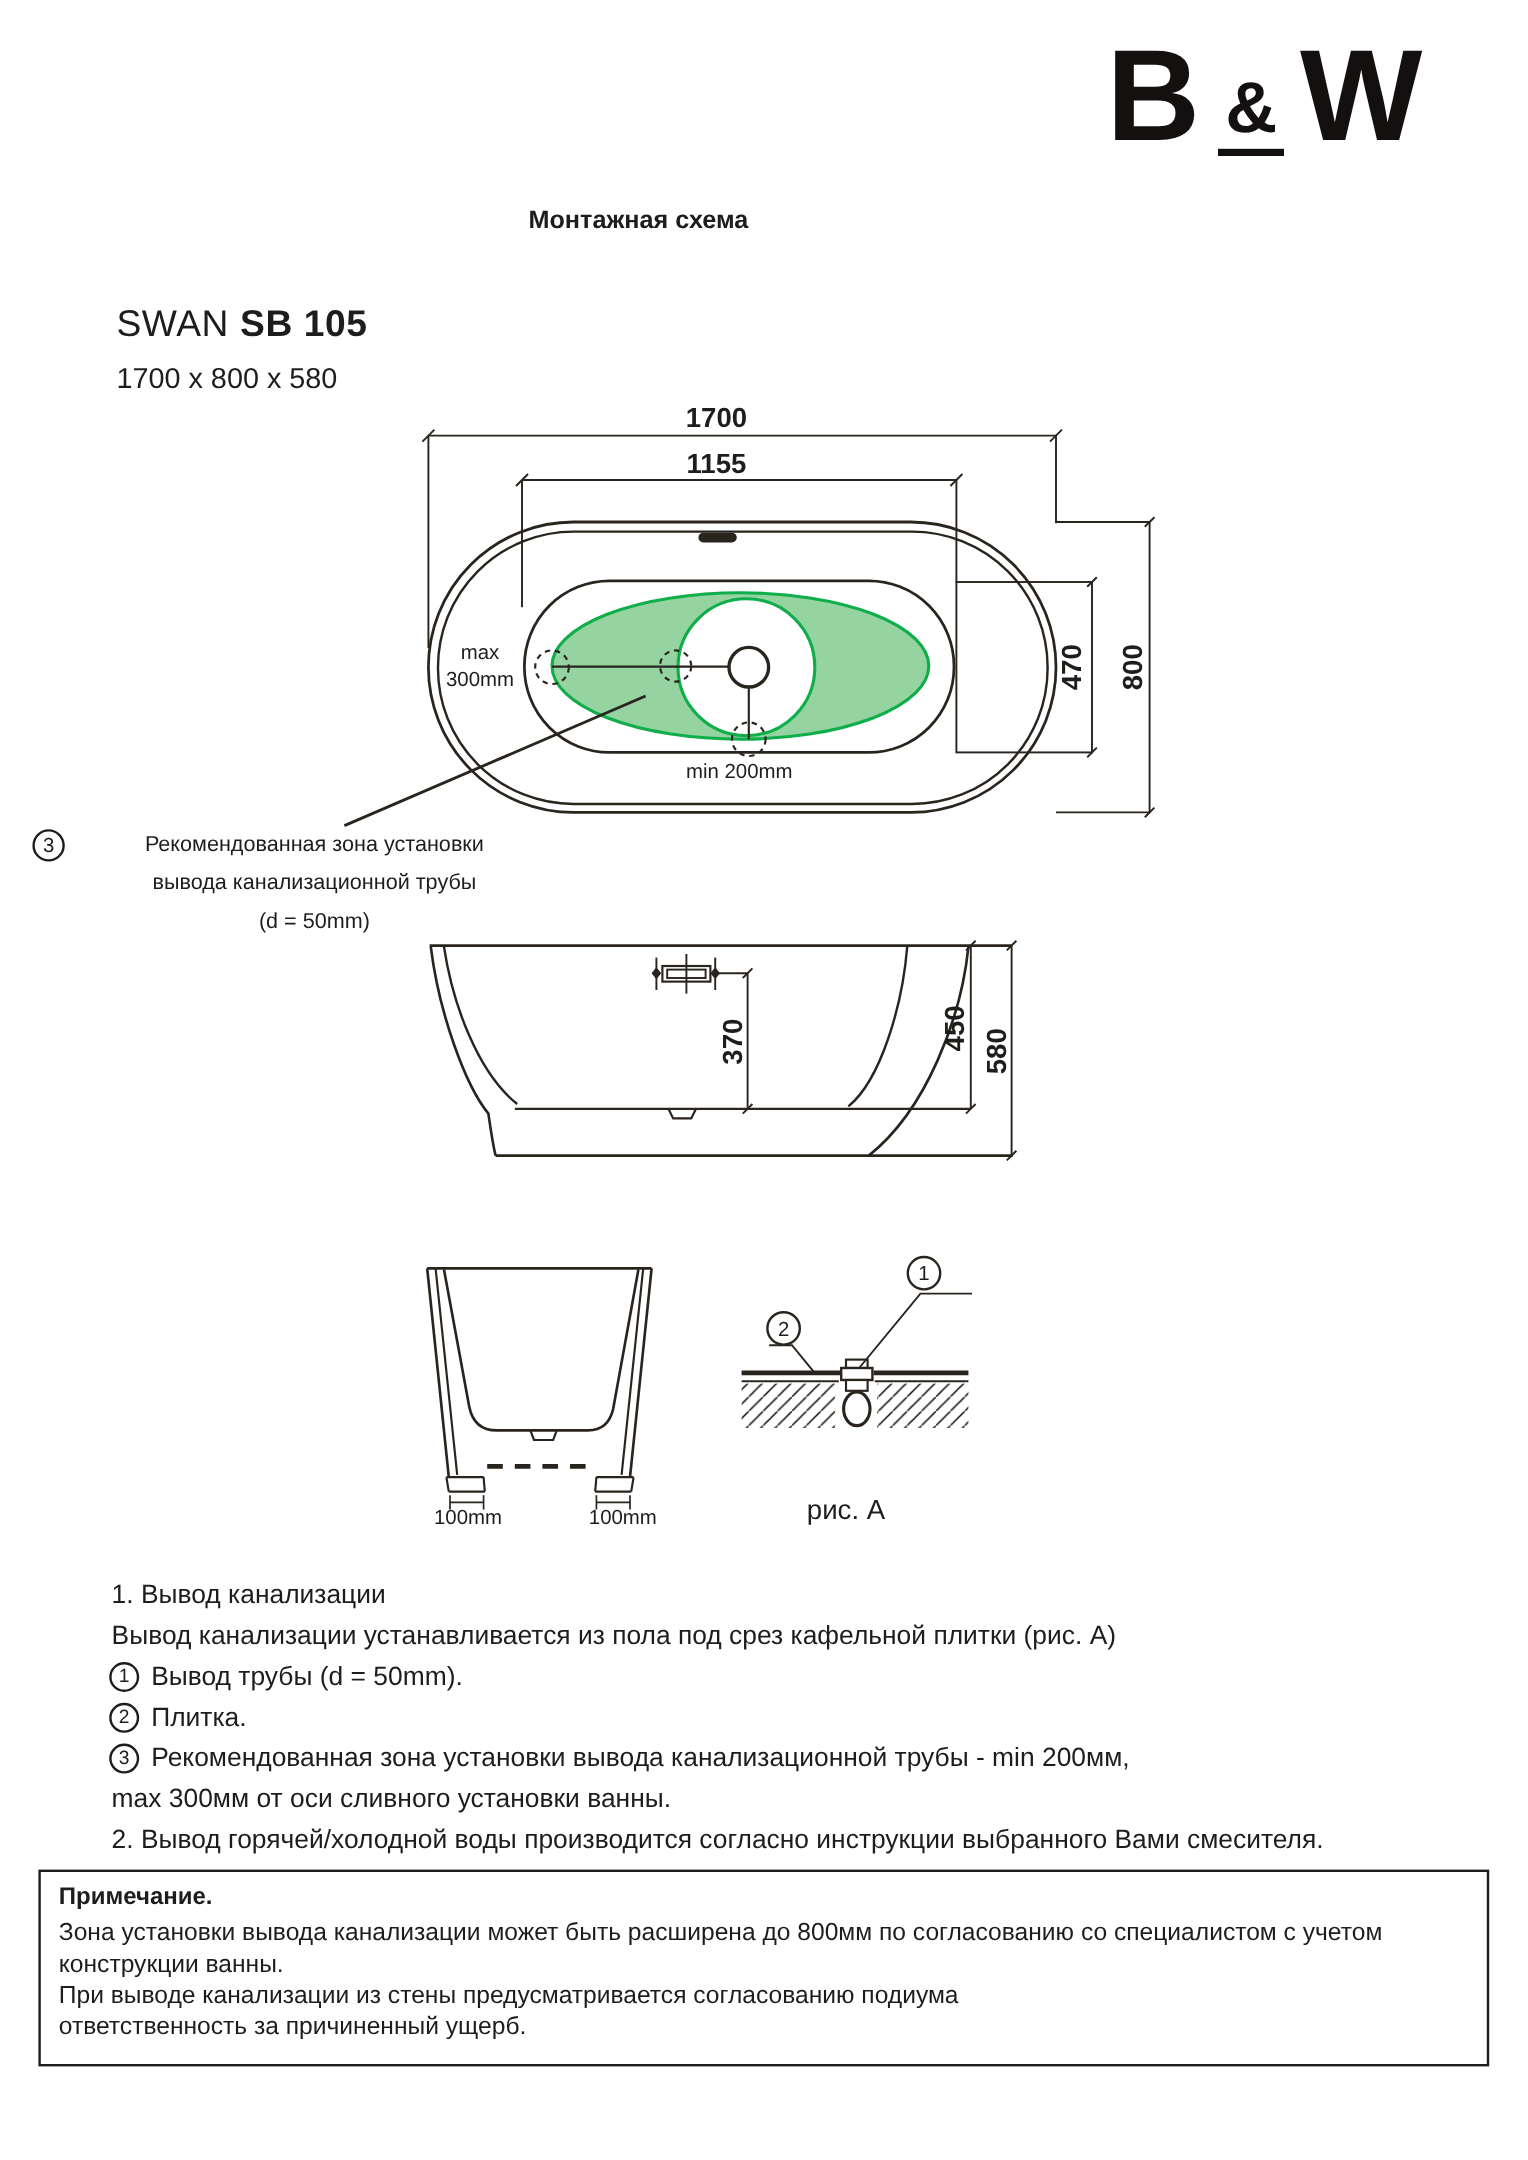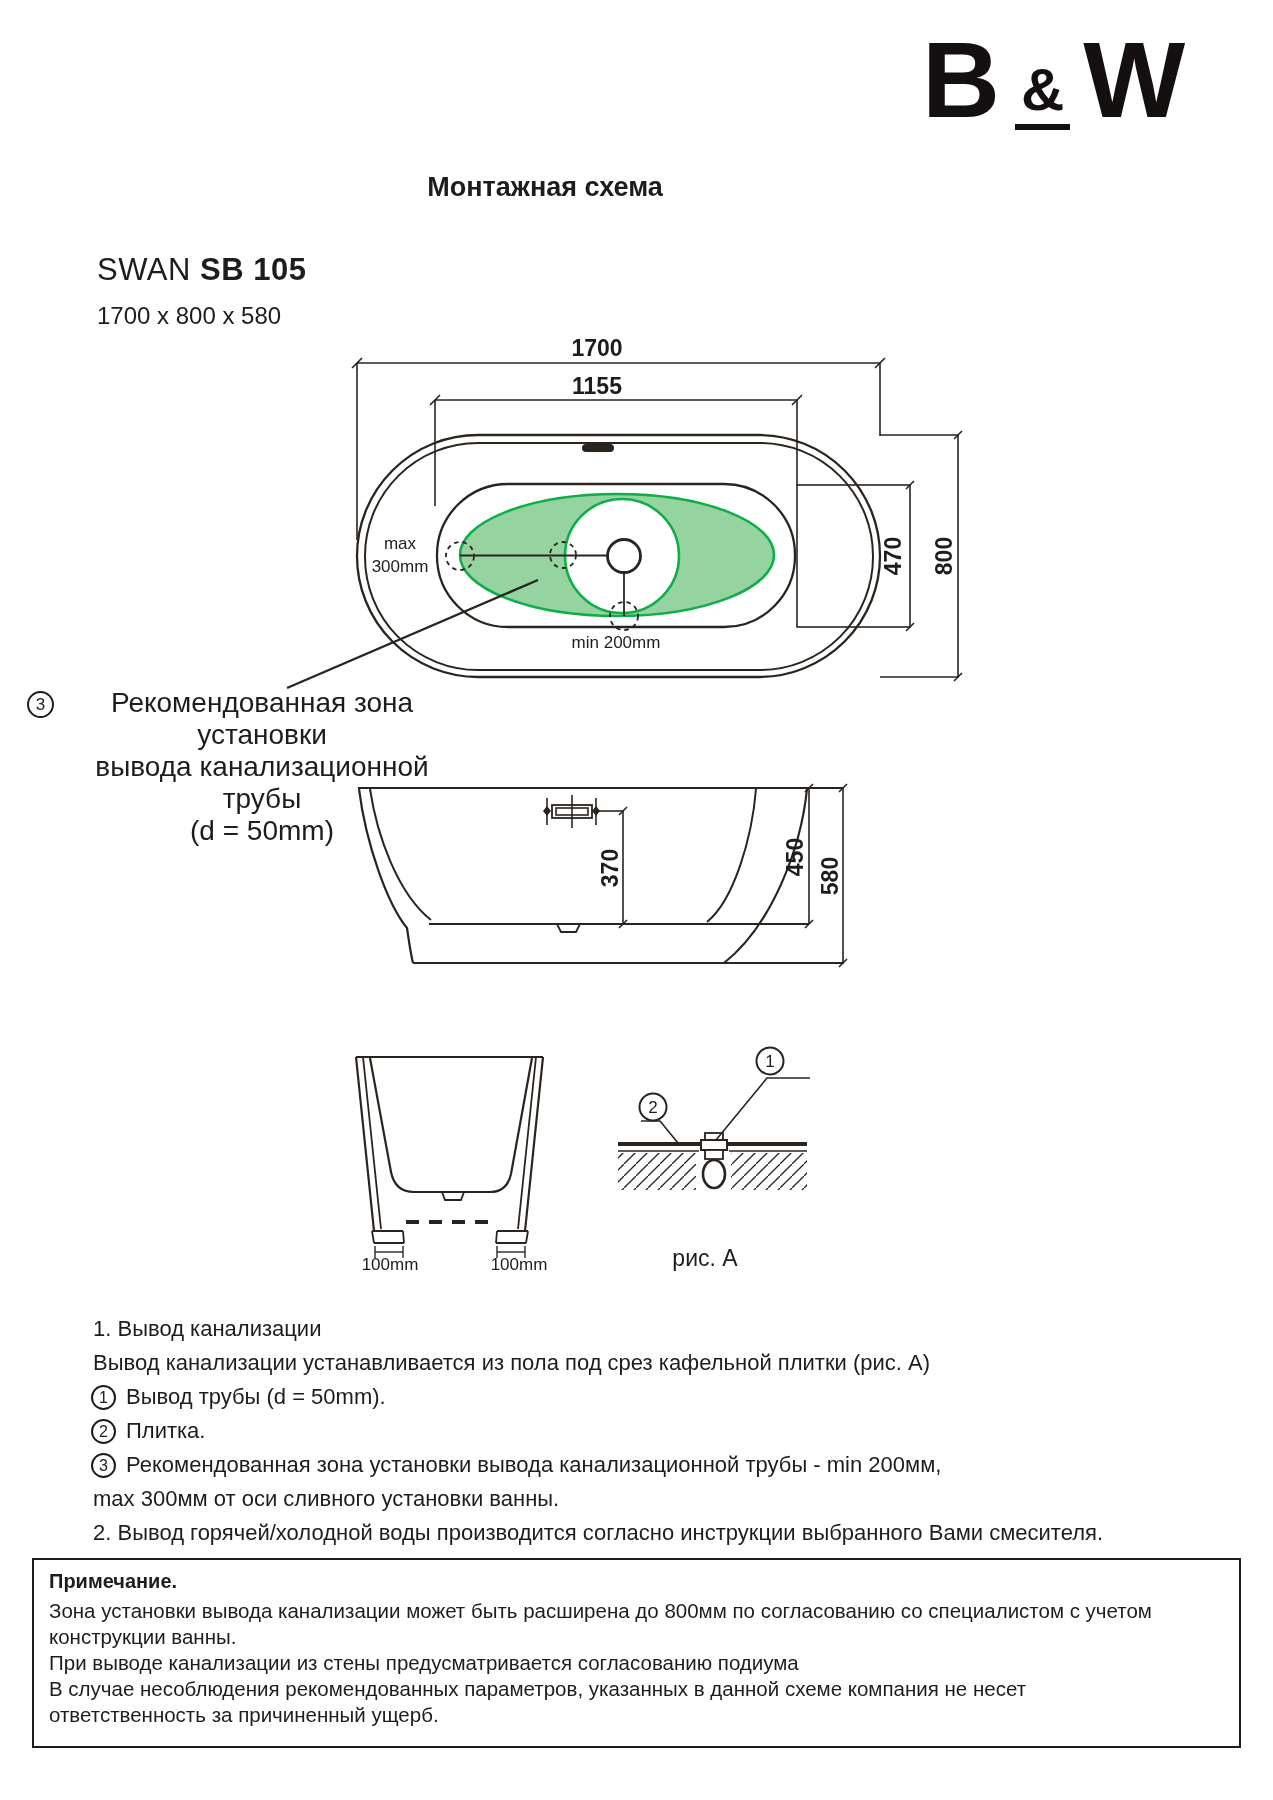--- a/index.html
+++ b/index.html
@@ -7,30 +7,30 @@
     position:relative;width:1273px;height:1800px;background:#ffffff;
     font-family:"Liberation Sans",sans-serif;color:#1d1d1b;overflow:hidden;
   }
   .abs{position:absolute;}
   
   .logo{left:922px;top:26px;display:flex;align-items:baseline;gap:13px;}
   .logo .big{font-size:108px;font-weight:700;line-height:1;letter-spacing:2px;color:#14100f;}
   .logo .amp{font-size:60px;font-weight:700;line-height:1;color:#14100f;
              border-bottom:6px solid #14100f;padding:0 6px 4px;transform:translateY(-7px);}
   
-  .title{left:245px;top:172px;width:600px;text-align:center;font-size:27px;font-weight:700;}
+  .title{left:232px;top:172px;width:600px;text-align:center;font-size:21px;font-weight:700;}
   .model{left:97px;top:252px;}
   .model .name{font-size:31px;font-weight:400;letter-spacing:.5px;}
   .model .name b{font-weight:700;}
   .model .size{font-size:24px;margin-top:14px;}
   
   .dim-note{font-size:17px;line-height:1.35;text-align:center;}
   .max-label{left:360px;top:533px;width:80px;}
   .min-label{left:541px;top:632px;width:150px;}
-  .callout3-text{left:62px;top:687px;width:400px;text-align:center;font-size:28px;line-height:32px;}
+  .callout3-text{left:62px;top:687px;width:400px;text-align:center;font-size:18px;line-height:32px;}
   .fig-label{left:640px;top:1245px;width:130px;text-align:center;font-size:23px;}
   .dim100-left{left:352px;top:1254px;width:76px;}
   .dim100-right{left:481px;top:1254px;width:76px;}
   
   .cnum{display:inline-flex;align-items:center;justify-content:center;
         width:25px;height:25px;border:2px solid #1d1d1b;border-radius:50%;
         font-size:16px;line-height:1;background:#fff;box-sizing:border-box;}
   .cnum-abs{position:absolute;width:27px;height:27px;font-size:17px;}
   
   .notes{left:45px;top:1316px;width:1160px;font-size:22px;}
@@ -262,17 +262,16 @@
     <div class="nline">
         <span class="t">2. Вывод горячей/холодной воды производится согласно инструкции выбранного Вами смесителя.</span>
       </div>
   </div>
 
   <div class="abs note-box">
     <div class="nb-title">Примечание.</div>
     <div class="nb-line">Зона установки вывода канализации может быть расширена до 800мм по согласованию со специалистом с учетом</div>
     <div class="nb-line">конструкции ванны.</div>
     <div class="nb-line">При выводе канализации из стены предусматривается согласованию подиума</div>
-    <div class="nb-line">В случае несоблюдения рекомендованных параметров, указанных в данной схеме компания не несет</div>
     <div class="nb-line">ответственность за причиненный ущерб.</div>
   </div>
 
 </div>
 
 </body></html>

